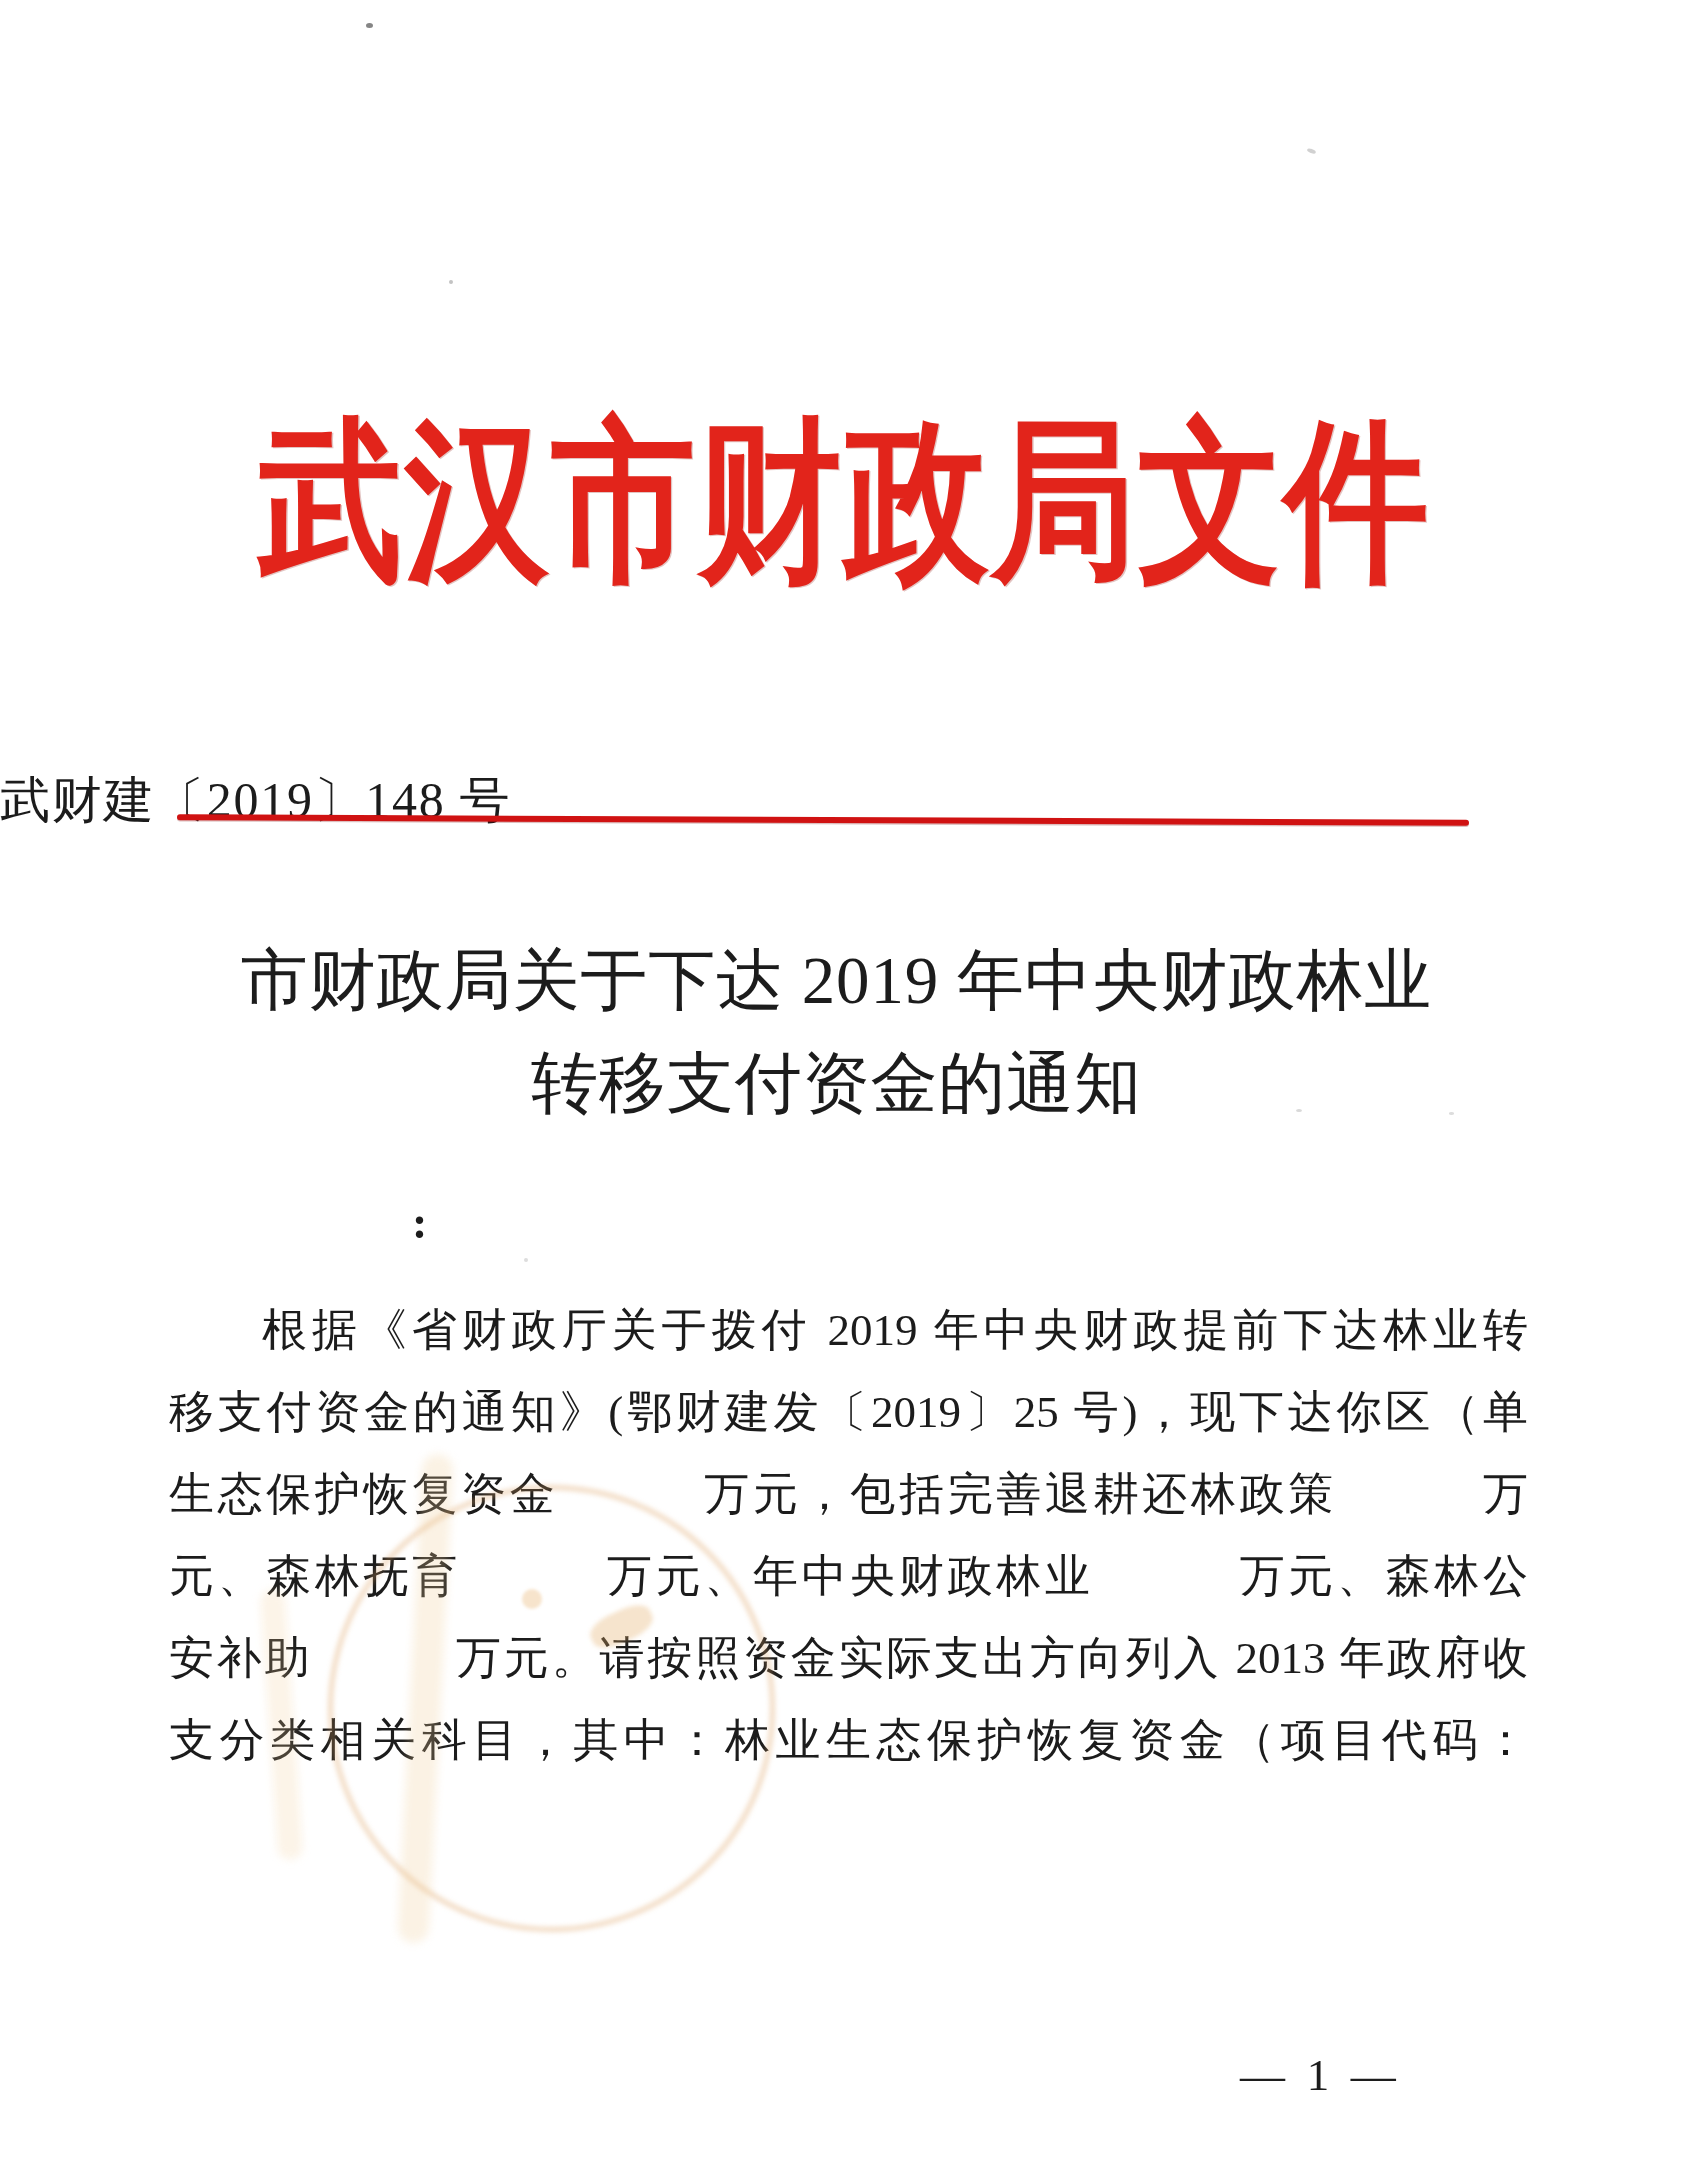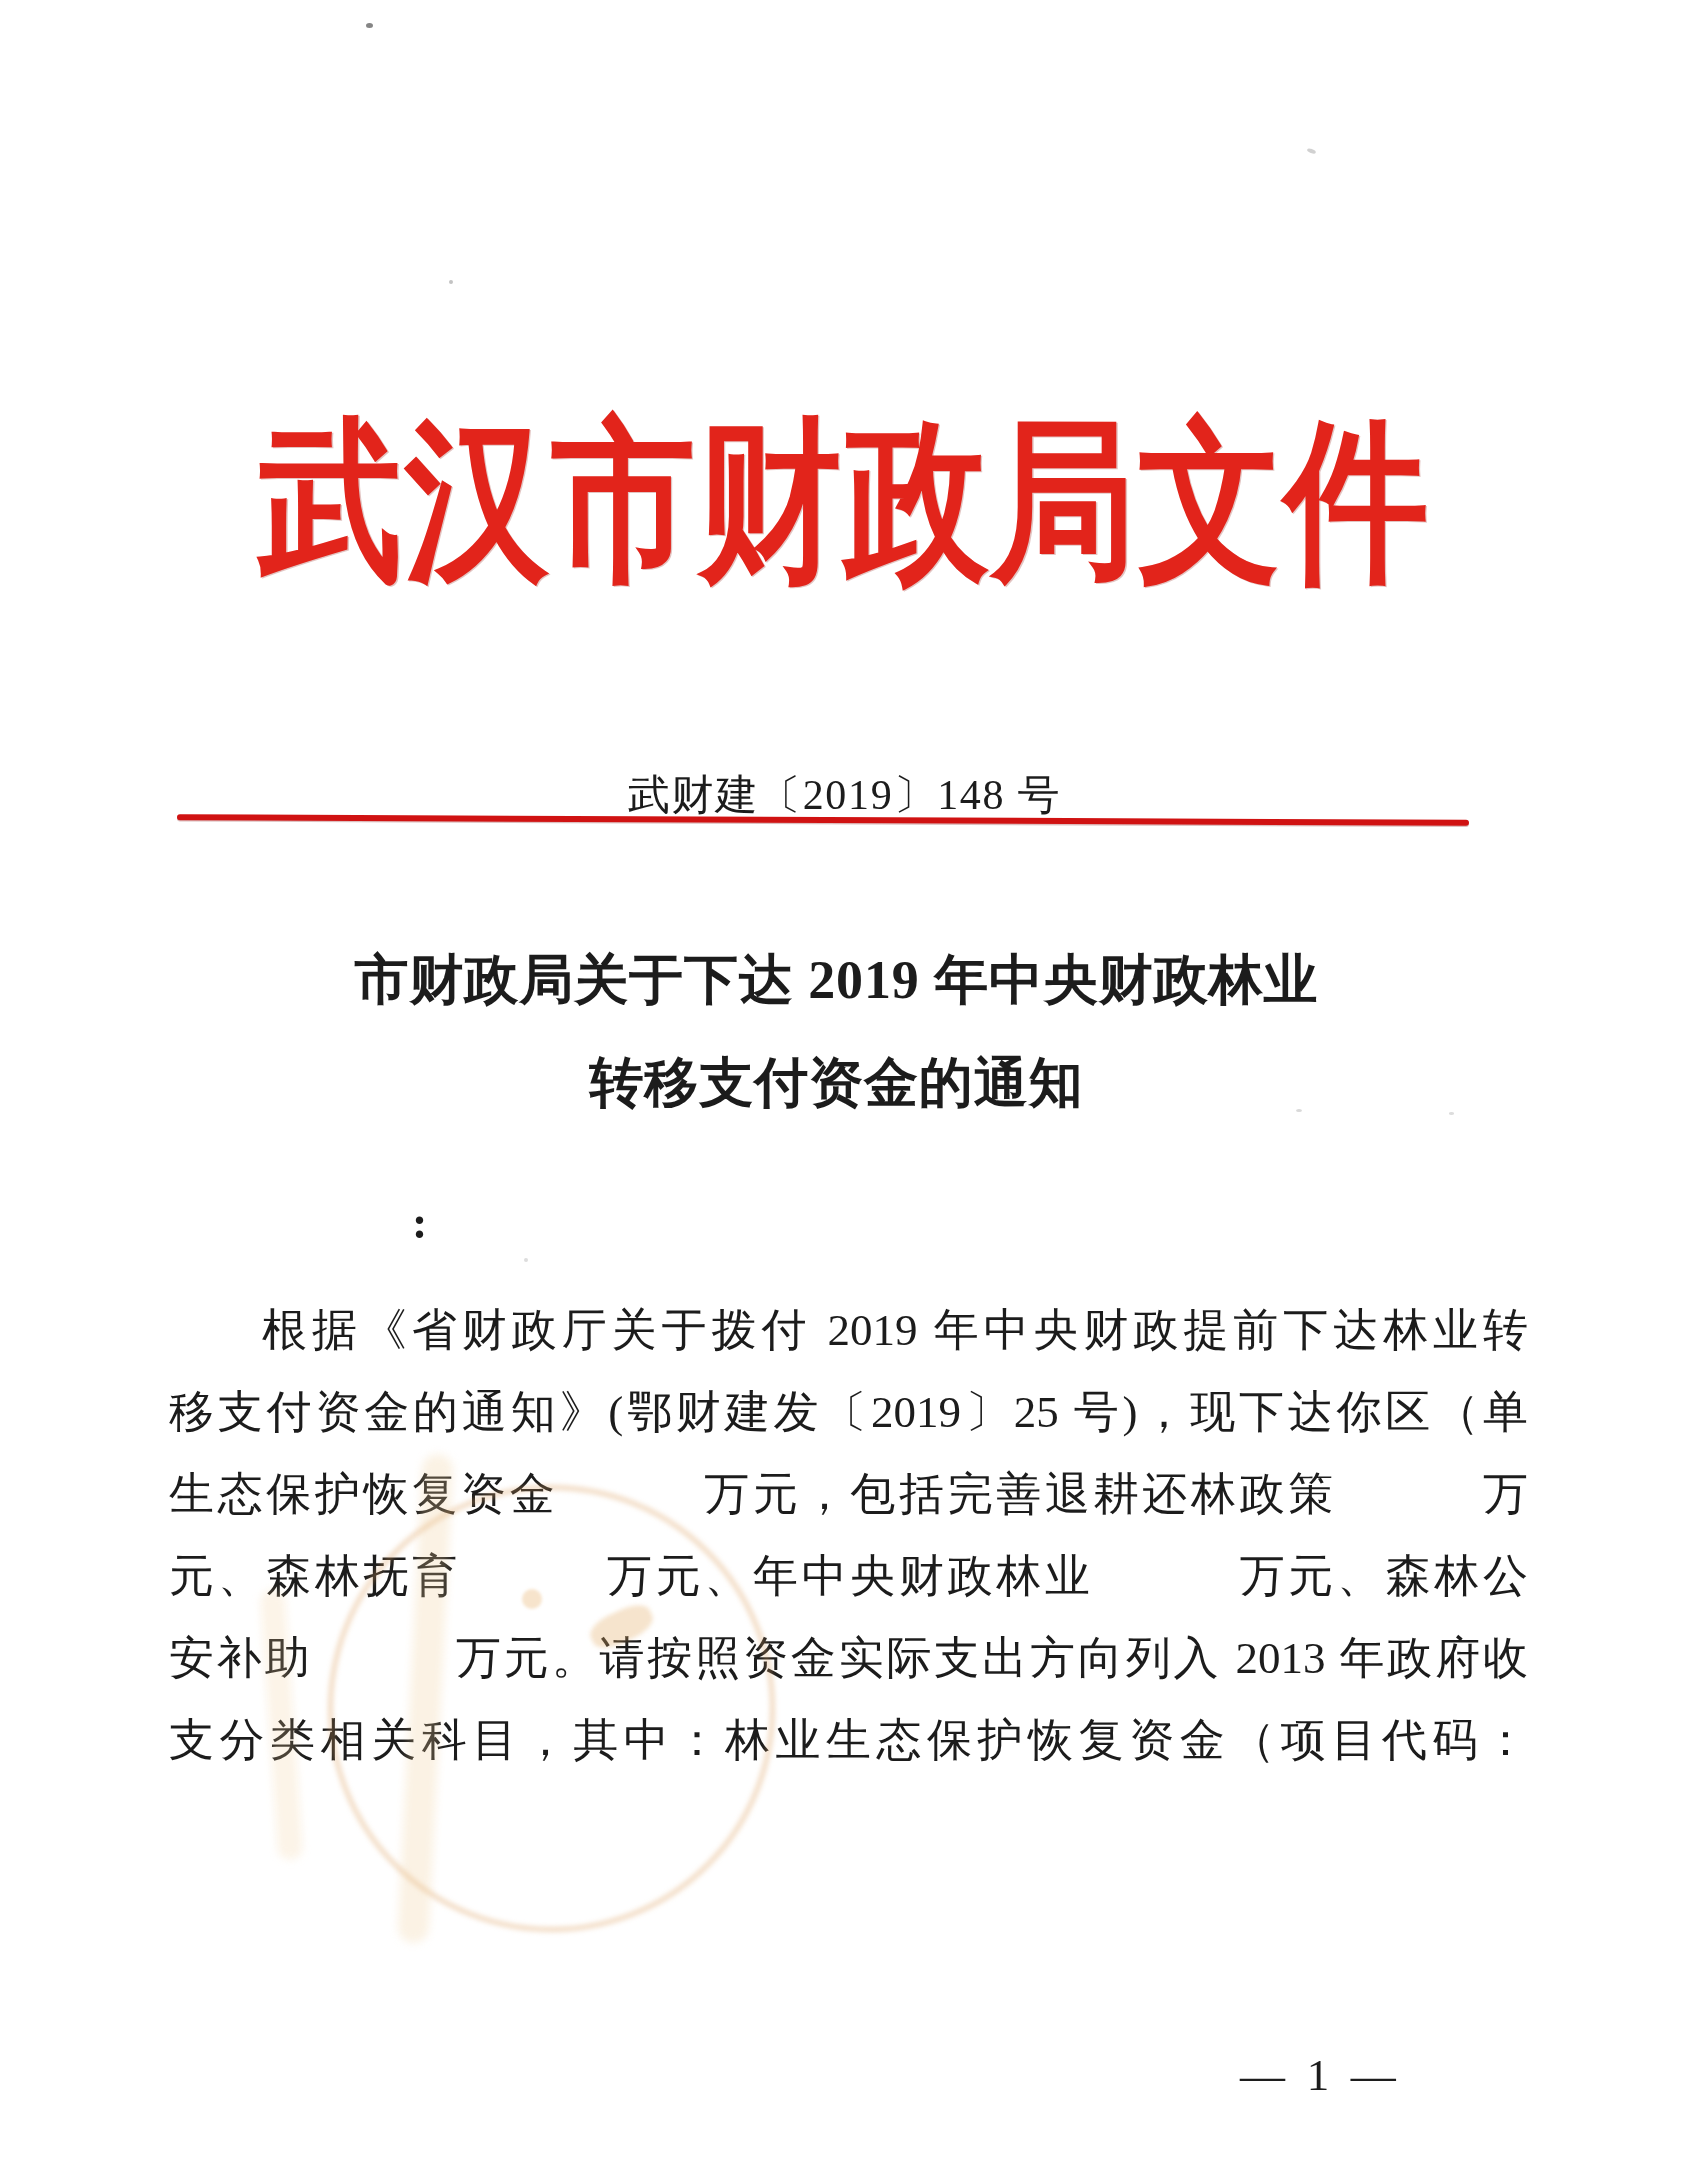--- a/index.html
+++ b/index.html
@@ -16,34 +16,34 @@
     position:absolute;left:0;right:0;top:431px;
     text-align:center;
     font-size:144px;font-weight:bold;line-height:1;
     letter-spacing:2.6px;white-space:nowrap;
     color:var(--banner-red,#e2241b);
     transform:scaleY(1.22);transform-origin:50% 50%;
     text-shadow:1.3px 1.3px 0 rgba(140,20,10,.25);
   }
   .docnum{
     position:absolute;left:0;right:0;top:767px;
-    text-align:center;
-    font-size:42px;letter-spacing:1.7px;
+    text-align:left;
+    font-size:50px;letter-spacing:1.7px;
   }
   .red-rule{
     position:absolute;left:177px;top:817px;
     width:1292px;height:6.1px;border-radius:3.5px;
     background:var(--rule-red,#d01212);
     transform:rotate(0.25deg);
     box-shadow:0 1.3px 0 rgba(120,0,0,.25);
   }
   .doc-title{
     position:absolute;left:0;right:16px;top:929px;
     text-align:center;
-    font-size:54px;font-weight:bold;line-height:103px;
+    font-size:67px;font-weight:normal;line-height:103px;
     letter-spacing:0.9px;
   }
   .salutation{
     position:absolute;left:412px;top:1196px;
     font-size:46px;font-weight:bold;
   }
   .body-text{
     position:absolute;left:169px;top:1289px;width:1359px;
     font-size:45px;line-height:82px;
   }

